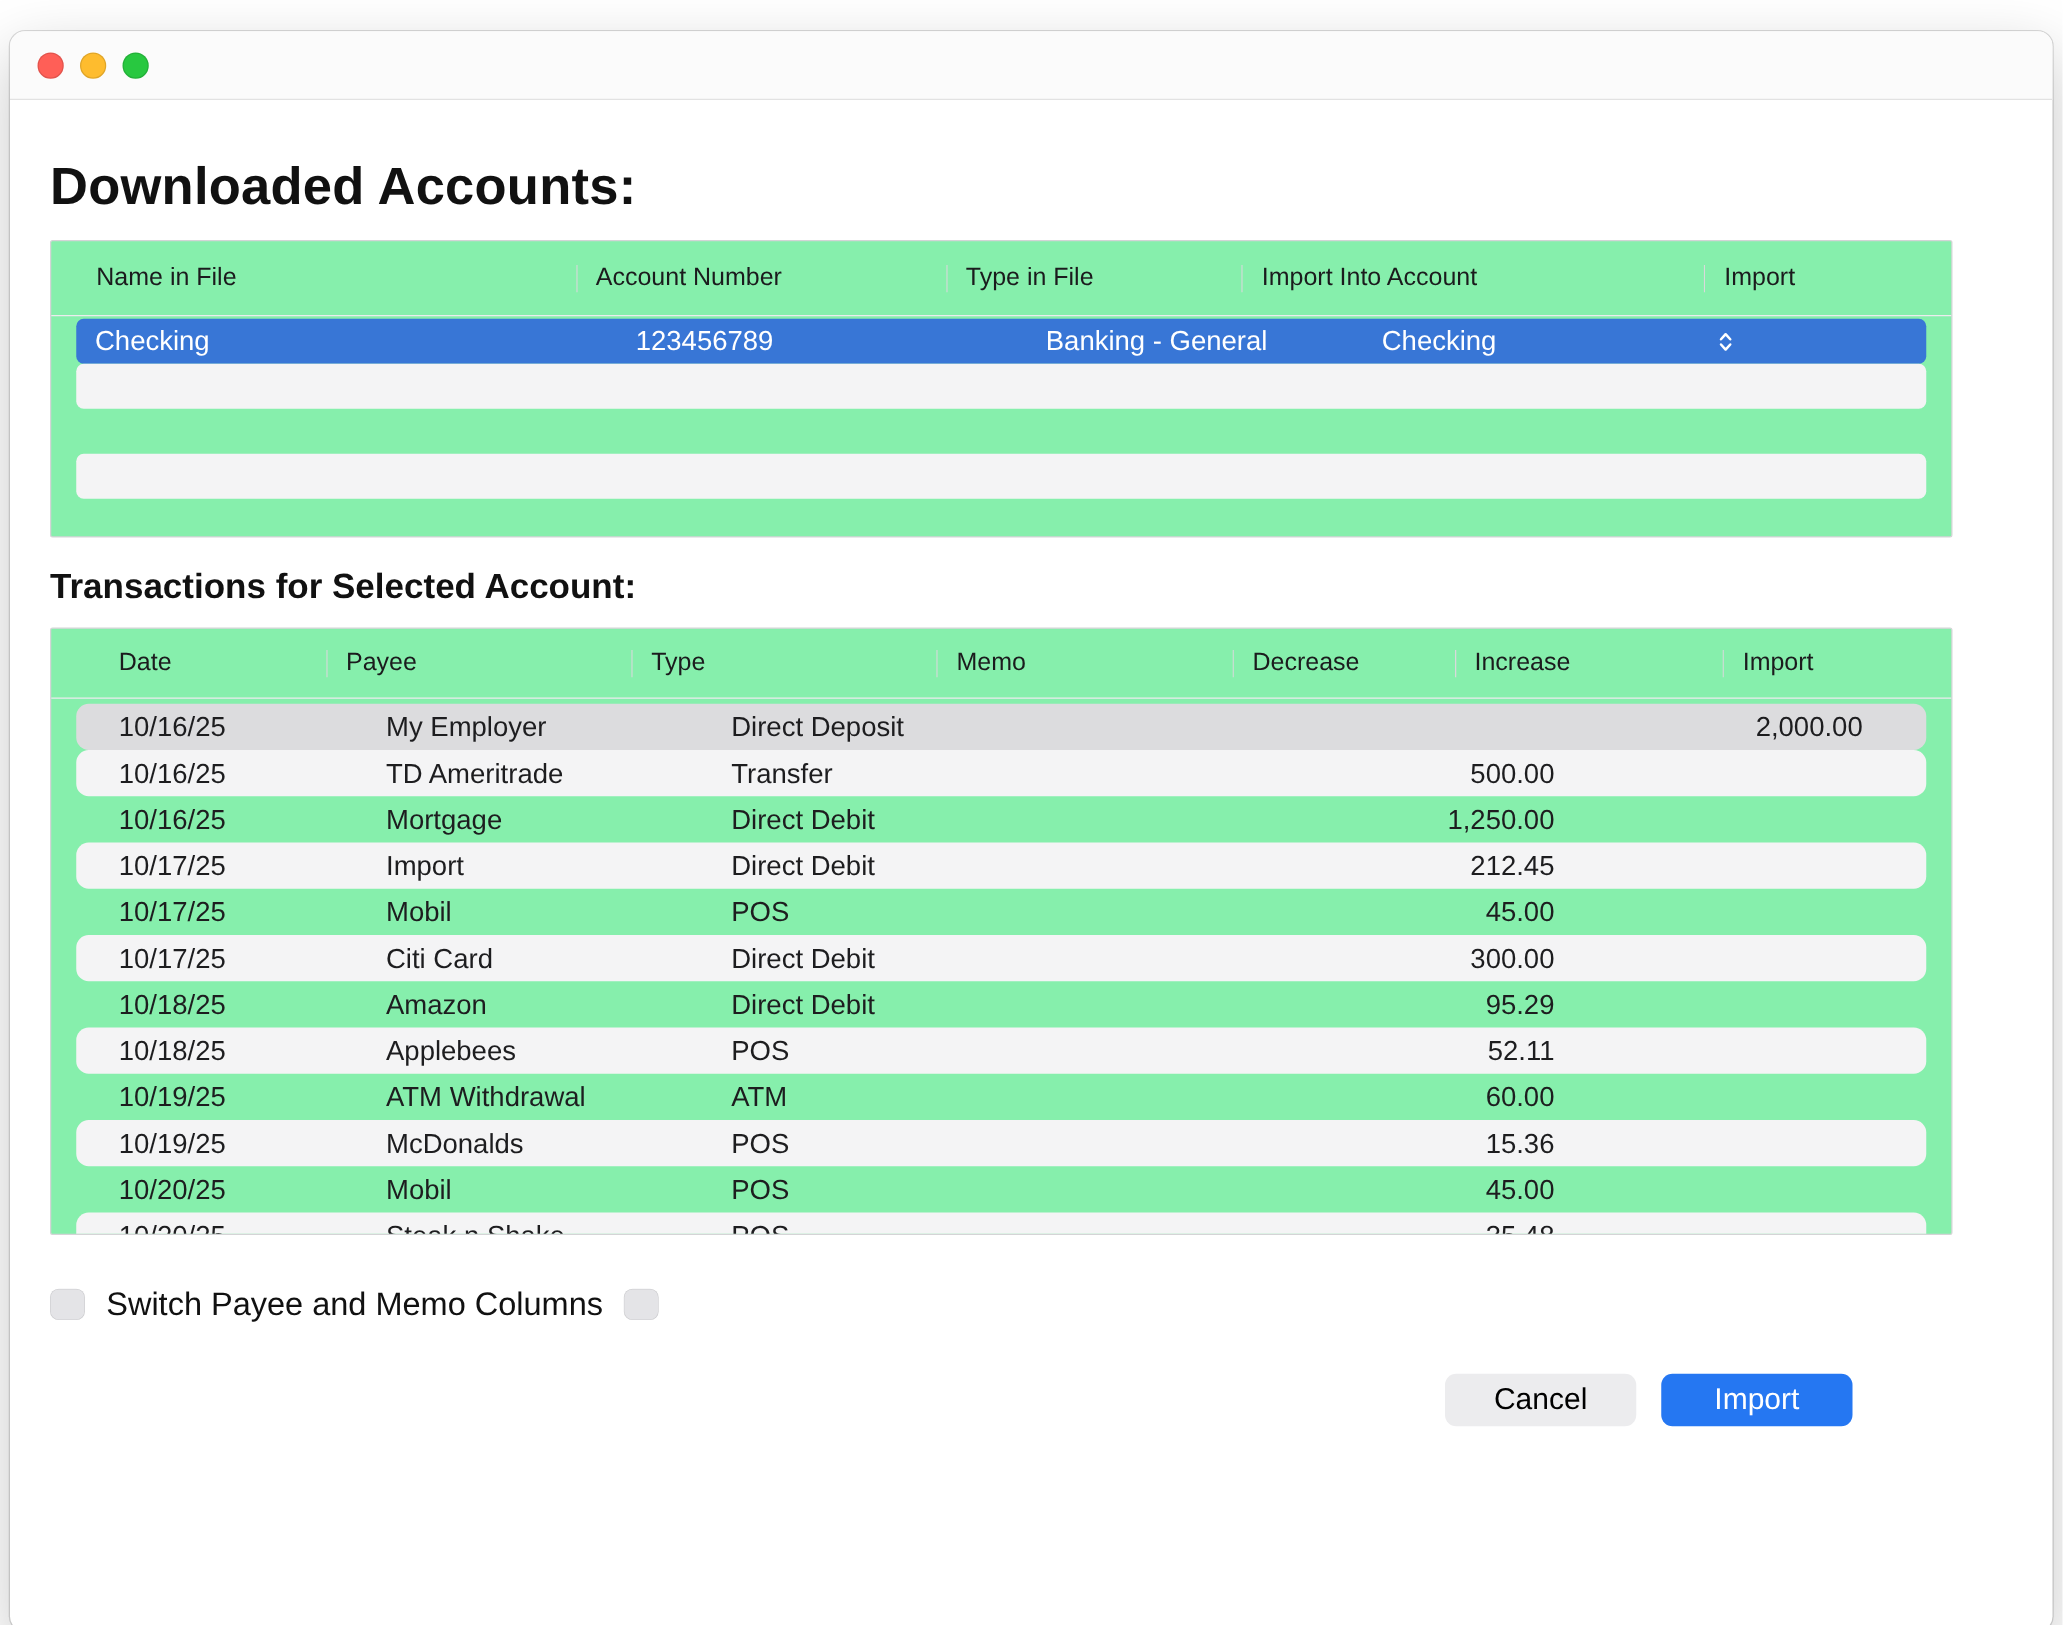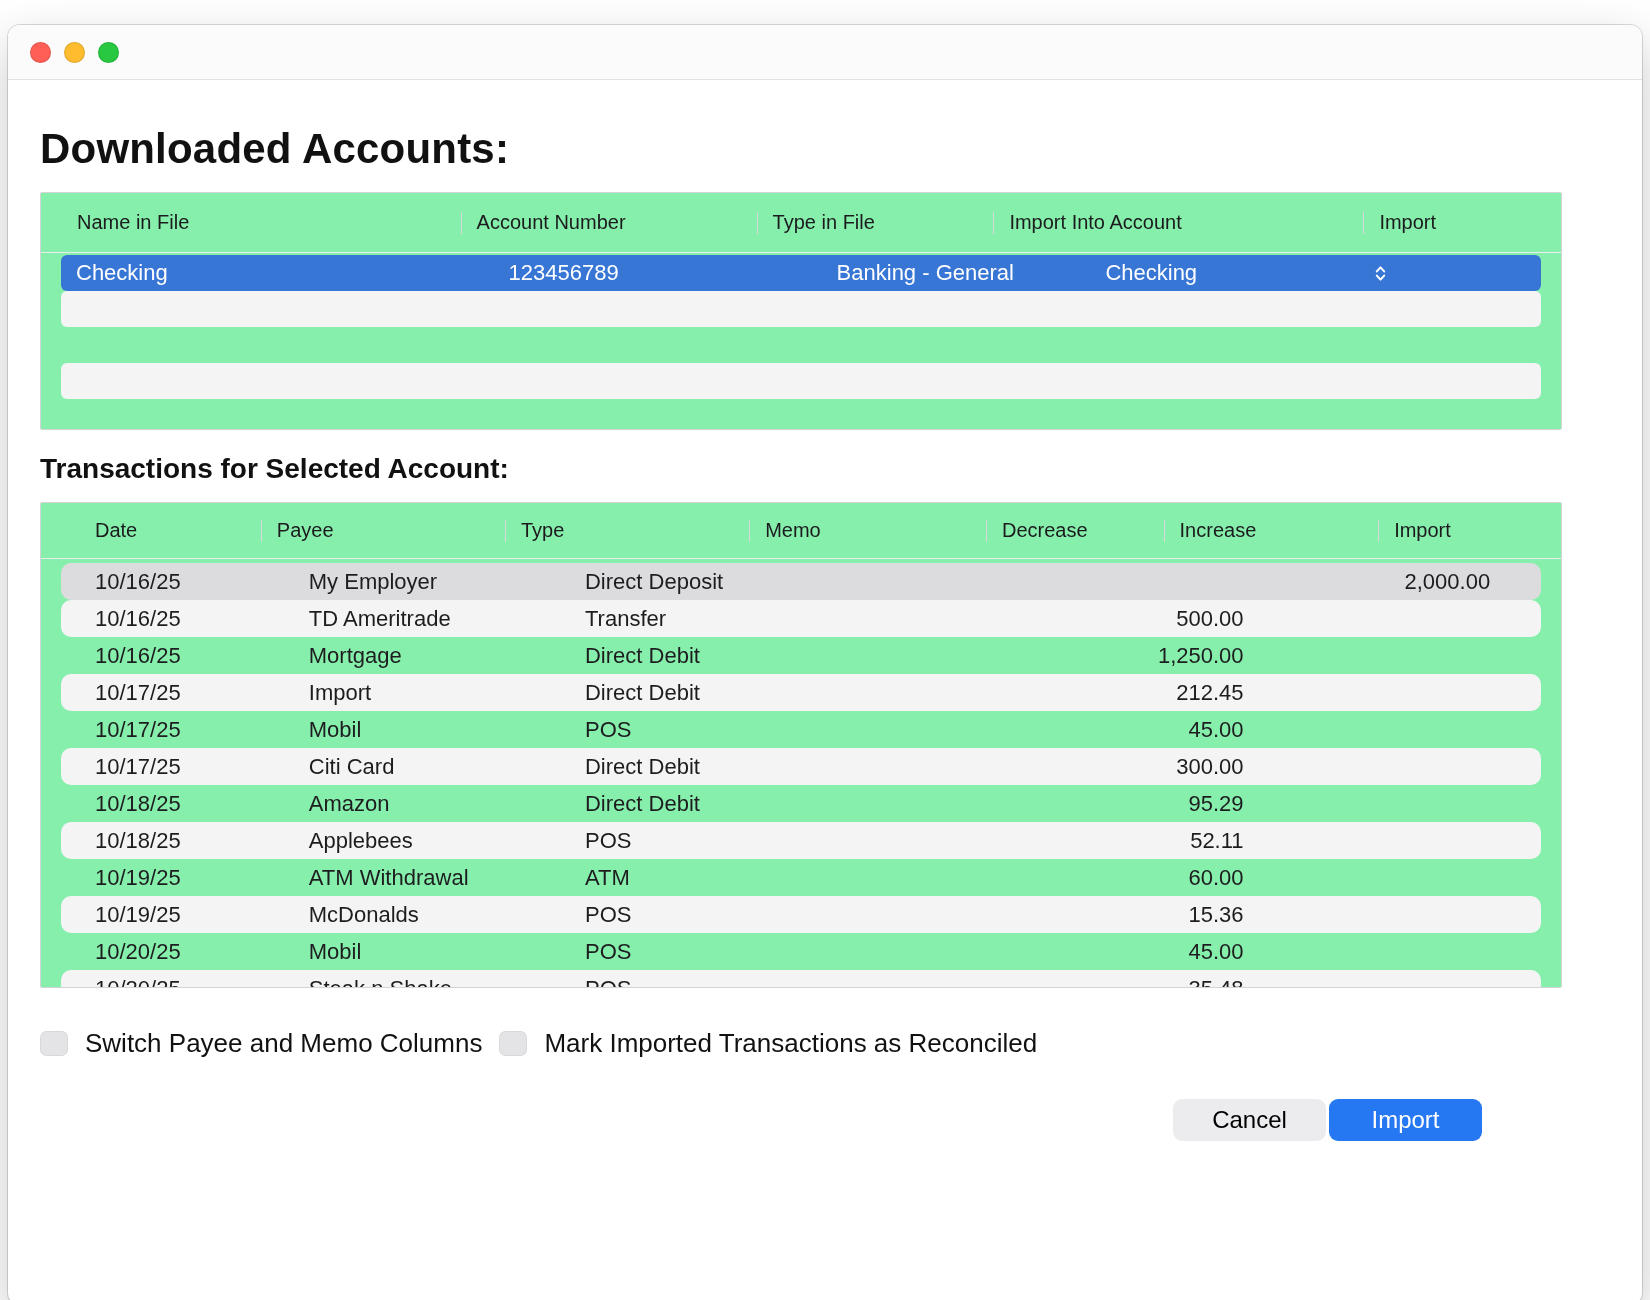--- a/index.html
+++ b/index.html
@@ -125,21 +125,21 @@
     width: 28px; height: 25px; border-radius: 7px;
     background: #e4e4e7;
     box-shadow: inset 0 0 0 0.5px rgba(0,0,0,0.10);
     flex: 0 0 auto;
   }
   .option-label { font-size: 26px; color: #111; }
 
   
   .actions {
     margin: 40px 128px 0 0;
-    display: flex; justify-content: flex-end; gap: 3px;
+    display: flex; justify-content: flex-end; gap: 20px;
   }
   .btn {
     min-width: 153px; height: 42px;
     border: none; border-radius: 9px;
     font-family: inherit; font-size: 24px;
     padding: 0 30px; cursor: default;
   }
   .btn.cancel { background: #ececee; color: #000; }
   .btn.primary { background: var(--btn-blue, #2577f2); color: #fff; }
 </style>
@@ -389,21 +389,20 @@
         </div>
     </div>
 
     <div class="options">
       <label class="option">
         <span class="cb"></span>
         <span class="option-label">Switch Payee and Memo Columns</span>
       </label>
       <label class="option">
         <span class="cb"></span>
-        <span class="option-label">Mark Imported Transactions as Reconciled</span>
       </label>
     </div>
 
     <div class="actions">
       <button class="btn cancel">Cancel</button>
       <button class="btn primary">Import</button>
     </div>
   </div>
 </div>
 

